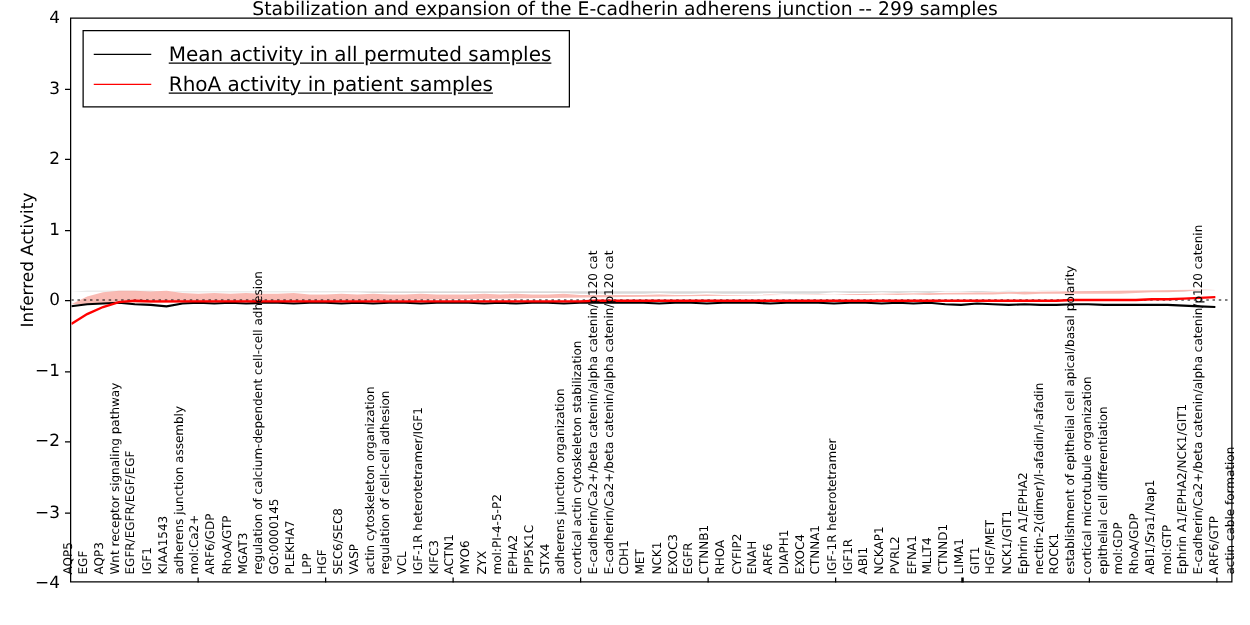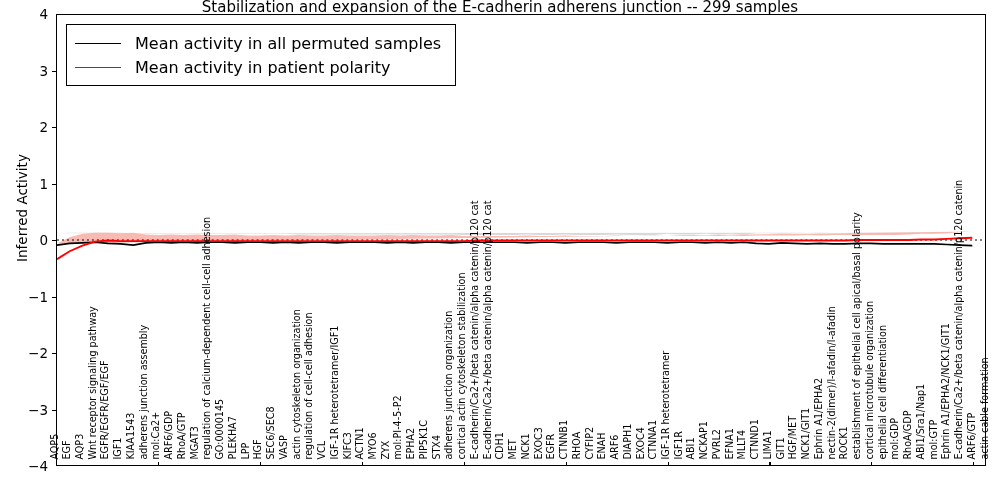--- a/index.html
+++ b/index.html
@@ -43,21 +43,21 @@
     transform:rotate(-90deg);transform-origin:left bottom;
     font-size:9.6px;line-height:9.6px;color:#000;white-space:nowrap;
     font-family:"DejaVu Sans",sans-serif;
   }
   .xtick-mark{position:absolute;bottom:0;width:1.1px;height:4px;background:#000;}
 
   
   #legend{
     position:absolute;left:66px;top:24px;
     border:1.2px solid #000;background:#fff;
-    padding:6px 14px 6px 8px;box-sizing:border-box;
+    padding:6px 14px 6px 8px;box-sizing:border-box;text-decoration:underline;
   }
   .legend-row{display:flex;align-items:center;height:24px;}
   .legend-swatch{width:46px;height:0;border-top:1.6px solid #000;margin-right:14px;}
   .legend-swatch.red{border-top-color:#ff0000;}
   .legend-text{font-size:16px;color:#000;white-space:nowrap;}
 </style>
 </head>
 <body>
 
 <div id="root">
@@ -328,17 +328,17 @@
       </div>
     </div>
 
   <div id="legend">
     <div class="legend-row">
       <span class="legend-swatch"></span>
       <span class="legend-text">Mean activity in all permuted samples</span>
     </div>
     <div class="legend-row">
       <span class="legend-swatch red"></span>
-      <span class="legend-text">Mean activity in patient polarity</span>
+      <span class="legend-text">RhoA activity in patient samples</span>
     </div>
   </div>
 
 </div>
 
 </body></html>

